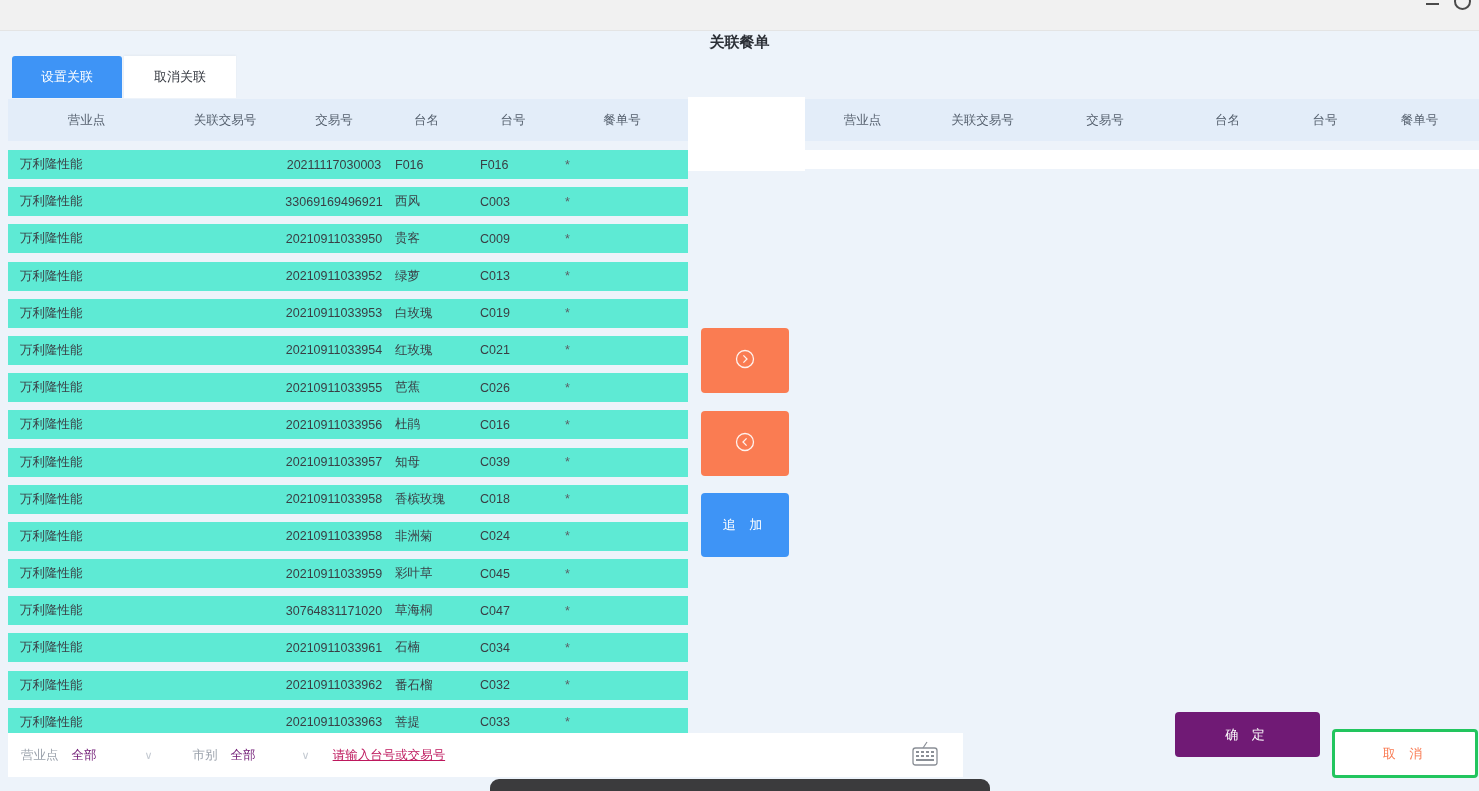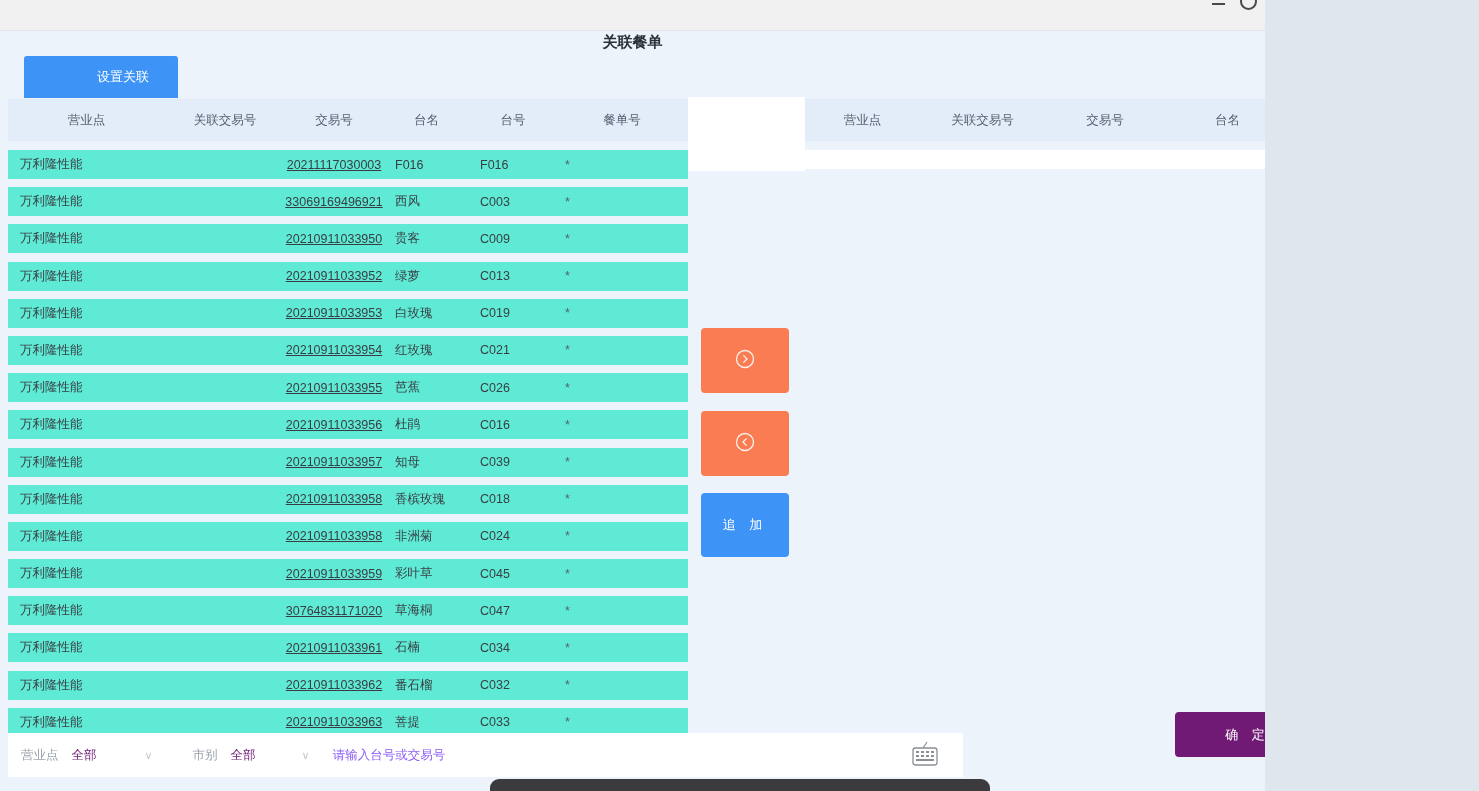--- a/index.html
+++ b/index.html
@@ -1,62 +1,62 @@
 <!DOCTYPE html>
 <html><head>
 <meta charset="utf-8">
 <style>
   html,body{margin:0;padding:0;background:#dfe6ee;}
-  .screen{position:relative;width:1265px;height:791px;overflow:hidden;background:#edf3fa;
+  .screen{position:relative;width:1479px;height:791px;overflow:hidden;background:#edf3fa;
           font-family:"Liberation Sans",sans-serif;-webkit-font-smoothing:antialiased;}
   
   .topbar{position:absolute;top:0;left:0;right:0;height:30px;background:#f1f1f1;border-bottom:1px solid #e4e4e4;}
   .win-min{position:absolute;top:3px;right:40px;width:13px;height:2px;background:#4a4a4a;}
   .win-circle{position:absolute;top:-7px;right:8px;width:13px;height:13px;border:2px solid #4a4a4a;border-radius:50%;}
   
   .title{position:absolute;top:33px;left:0;right:0;text-align:center;font-size:15px;font-weight:bold;color:#2b2f36;}
   
   .tab{position:absolute;top:56px;height:42px;line-height:42px;text-align:center;font-size:13px;}
-  .tab-active{left:24px;width:110px;background:#3e94f6;color:#fff;border-radius:3px 3px 0 0;padding-left:44px;}
+  .tab-active{left:12px;width:110px;background:#3e94f6;color:#fff;border-radius:3px 3px 0 0;}
   .tab-inactive{left:124px;width:112px;background:#ffffff;color:#343840;box-shadow:0 -1px 2px rgba(0,0,0,.04);}
   
   .header-band{position:absolute;top:99px;height:42px;background:#e3edf9;display:grid;align-items:center;
                color:#55606e;font-size:12.5px;}
   .header-left{left:8px;width:680px;grid-template-columns:157px 120px 98px 87px 86px 1fr;}
   .header-right{left:805px;width:674px;grid-template-columns:115px 125px 120px 125px 70px 1fr;}
   .header-cell{text-align:center;white-space:nowrap;}
   .mid-gap{position:absolute;left:688px;top:97px;width:117px;height:74px;background:#ffffff;}
   .right-empty-row{position:absolute;left:805px;top:150px;width:674px;height:19px;background:#ffffff;}
   
   .rows{position:absolute;left:8px;top:150px;width:680px;}
   .trow{height:29px;margin-bottom:8.2px;background:#5eead4;display:grid;
         grid-template-columns:157px 120px 98px 87px 86px 1fr;align-items:center;
         font-size:12.5px;color:#3a3e44;}
   .c-biz{padding-left:12px;white-space:nowrap;}
   .c-link{text-align:center;}
-  .c-trans{text-align:center;white-space:nowrap;text-decoration:underline;}
+  .c-trans{text-align:center;white-space:nowrap;}
   .c-tname{padding-left:12px;white-space:nowrap;}
   .c-tno{padding-left:10px;white-space:nowrap;}
   .c-menu{padding-left:9px;color:#5a5f66;}
   
   .btn-mid{position:absolute;left:701px;width:88px;border-radius:4px;display:flex;
            align-items:center;justify-content:center;cursor:pointer;margin-top:36px;}
   .btn-orange{background:#fa7c52;}
   .btn-right{top:292px;height:65px;}
   .btn-left{top:375px;height:65px;}
   .btn-append{top:457px;height:64px;background:#3e94f6;color:#ffffff;font-size:13px;letter-spacing:5px;}
   
   .filterbar{position:absolute;left:8px;top:733px;width:955px;height:44px;background:#ffffff;
              display:flex;align-items:center;font-size:12.5px;}
   .f-label{color:#9aa1ab;margin-left:13px;}
   .f-value{color:#701a75;margin-left:13px;}
   .f-caret{color:#c3c9d1;font-size:11px;margin-left:48px;}
   .f-caret2{margin-left:46px;}
   .f-label2{margin-left:40px;}
-  .f-placeholder{color:#8b5cf6;margin-left:23px;}
+  .f-placeholder{color:#be185d;margin-left:23px;text-decoration:underline;}
   .kbd-wrap{position:absolute;right:20px;top:7px;width:36px;height:30px;display:flex;align-items:center;justify-content:center;}
   
   .btn-confirm{position:absolute;left:1175px;top:712px;width:145px;height:45px;background:#701a75;
                color:#fff;border-radius:4px;font-size:13px;letter-spacing:5px;
                display:flex;align-items:center;justify-content:center;cursor:pointer;}
   .btn-cancel{position:absolute;left:1332px;top:729px;width:140px;height:43px;background:#fff;
               border:3px solid #22c55e;color:#f97a52;border-radius:4px;font-size:13px;letter-spacing:5px;
               display:flex;align-items:center;justify-content:center;cursor:pointer;}
   
   .dark-dock{position:absolute;left:490px;top:779px;width:500px;height:12px;background:#3b3b3d;
@@ -68,20 +68,21 @@
 <div class="screen">
 
   <div class="topbar">
     <div class="win-min"></div>
     <div class="win-circle"></div>
   </div>
 
   <div class="title">关联餐单</div>
 
   <div class="tab tab-active">设置关联</div>
+  <div class="tab tab-inactive">取消关联</div>
 
   <div class="header-band header-left" id="header-left">
       <div class="header-cell">营业点</div>
       <div class="header-cell">关联交易号</div>
       <div class="header-cell">交易号</div>
       <div class="header-cell">台名</div>
       <div class="header-cell">台号</div>
       <div class="header-cell">餐单号</div>
     </div>
   <div class="header-band header-right" id="header-right">

